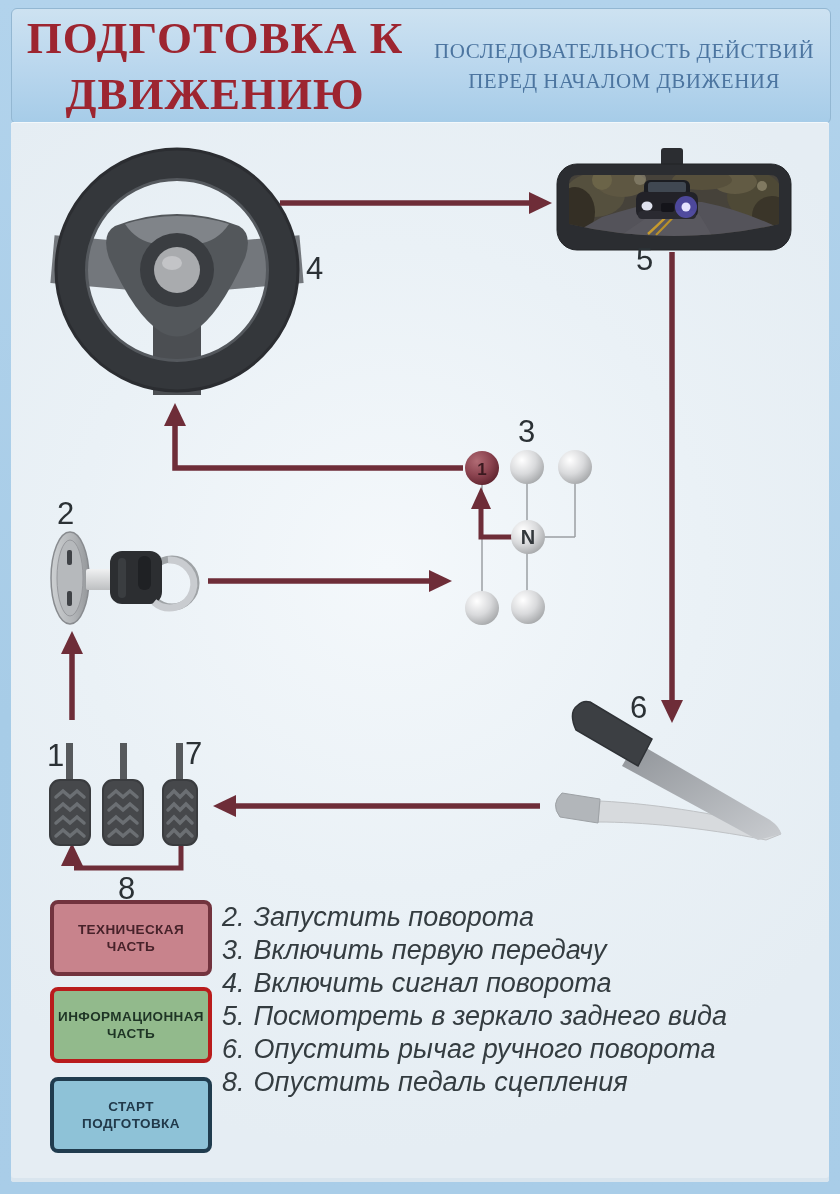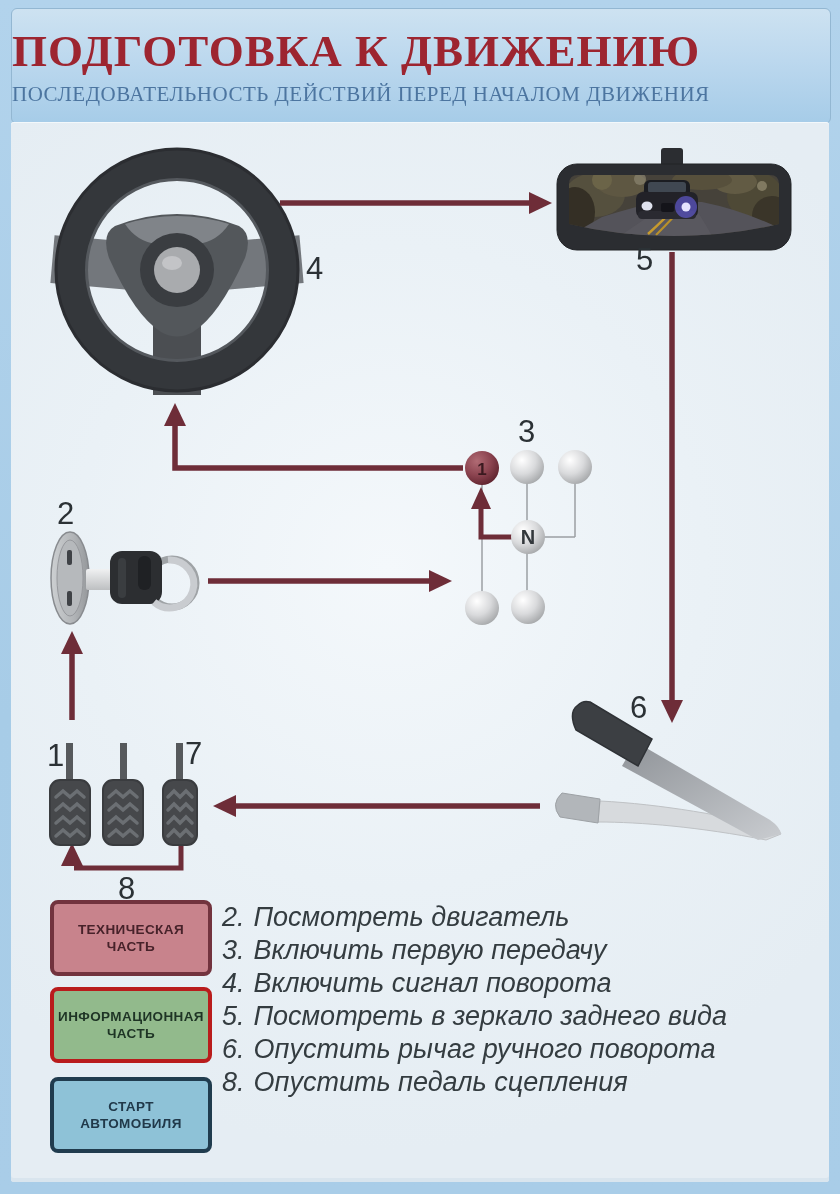--- a/index.html
+++ b/index.html
@@ -6,21 +6,21 @@
   body{
     width:840px;height:1194px;position:relative;overflow:hidden;
     background:linear-gradient(180deg,#b2d3ec 0%,#a7cce7 60%,#a9cde8 100%);
     font-family:"Liberation Sans",sans-serif;
   }
   
   .header{
     position:absolute;left:11px;top:8px;width:818px;height:114px;
     background:linear-gradient(180deg,#cde2f1 0%,#bcd8ee 45%,#a6cce8 100%);
     border:1px solid #93b7d2;border-radius:6px;
-    display:flex;flex-direction:column;align-items:flex-start;justify-content:center;
+    display:flex;flex-direction:row;align-items:center;justify-content:center;
     text-align:center;
   }
   .title{
     font-family:"Liberation Serif",serif;font-weight:bold;font-size:45px;
     color:#9d2530;letter-spacing:1px;line-height:56px;
   }
   .subtitle{
     font-family:"Liberation Serif",serif;font-weight:normal;font-size:21px;
     color:#4c75a0;letter-spacing:.5px;line-height:30px;
   }
@@ -240,23 +240,23 @@
 <div class="num" style="left:630px;top:692px;">6</div>
 <div class="num" style="left:118px;top:873px;">8</div>
 
 <div class="lbox technical">
   <span>ТЕХНИЧЕСКАЯ ЧАСТЬ</span>
 </div>
 <div class="lbox informational">
   <span>ИНФОРМАЦИОННАЯ ЧАСТЬ</span>
 </div>
 <div class="lbox start">
-  <span>СТАРТ АВТОМОБИЛЯ</span>
+  <span>СТАРТ ПОДГОТОВКА</span>
 </div>
 
 <div class="steps">
-  <div class="row"><span class="sn">2.</span><span>Посмотреть двигатель</span></div>
+  <div class="row"><span class="sn">2.</span><span>Запустить поворота</span></div>
   <div class="row"><span class="sn">3.</span><span>Включить первую передачу</span></div>
   <div class="row"><span class="sn">4.</span><span>Включить сигнал поворота</span></div>
   <div class="row"><span class="sn">5.</span><span>Посмотреть в зеркало заднего вида</span></div>
   <div class="row"><span class="sn">6.</span><span>Опустить рычаг ручного поворота</span></div>
   <div class="row"><span class="sn">8.</span><span>Опустить педаль сцепления</span></div>
 </div>
 
 </body></html>

